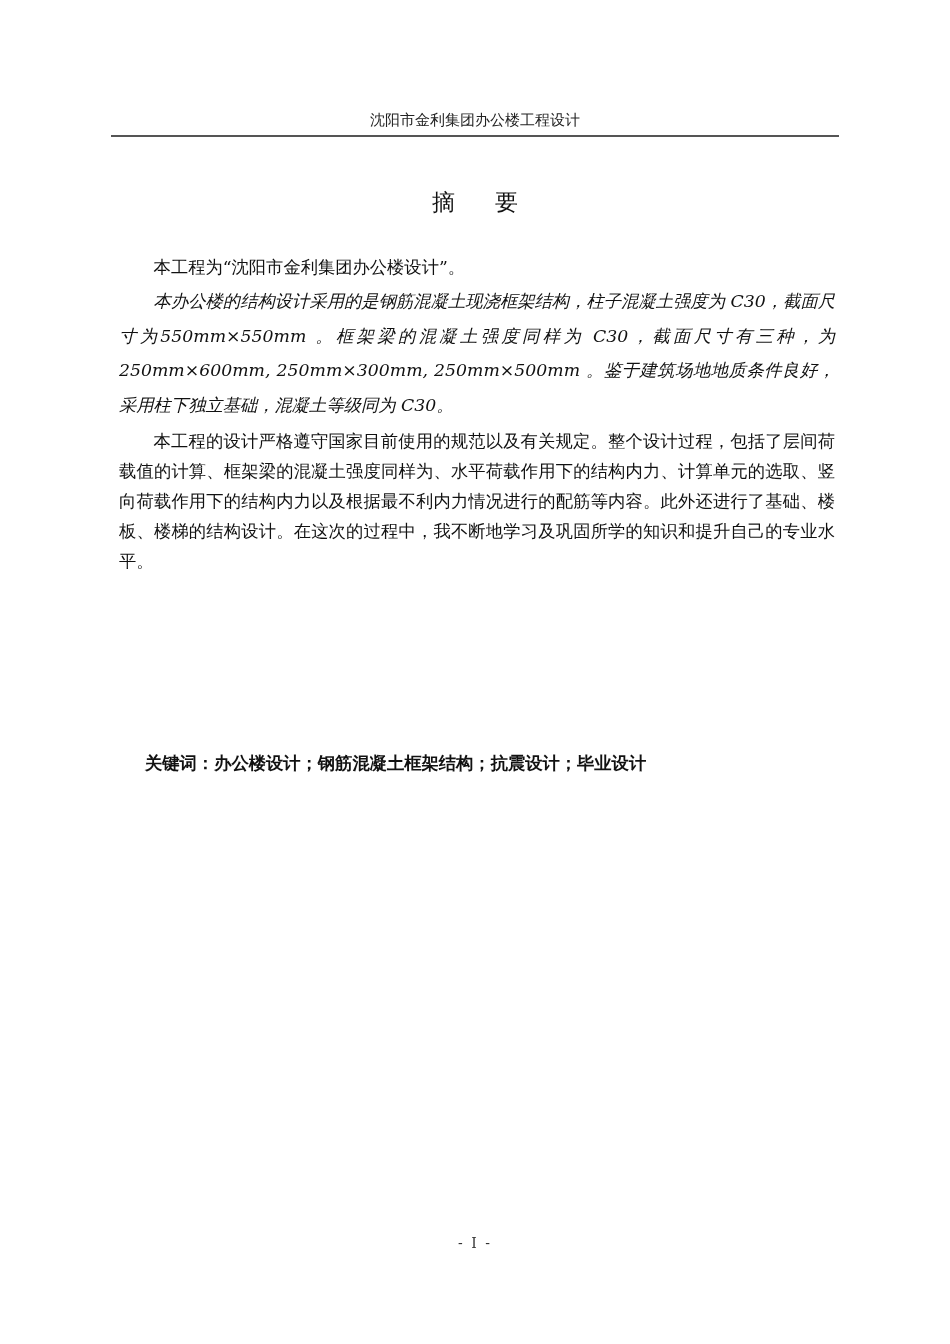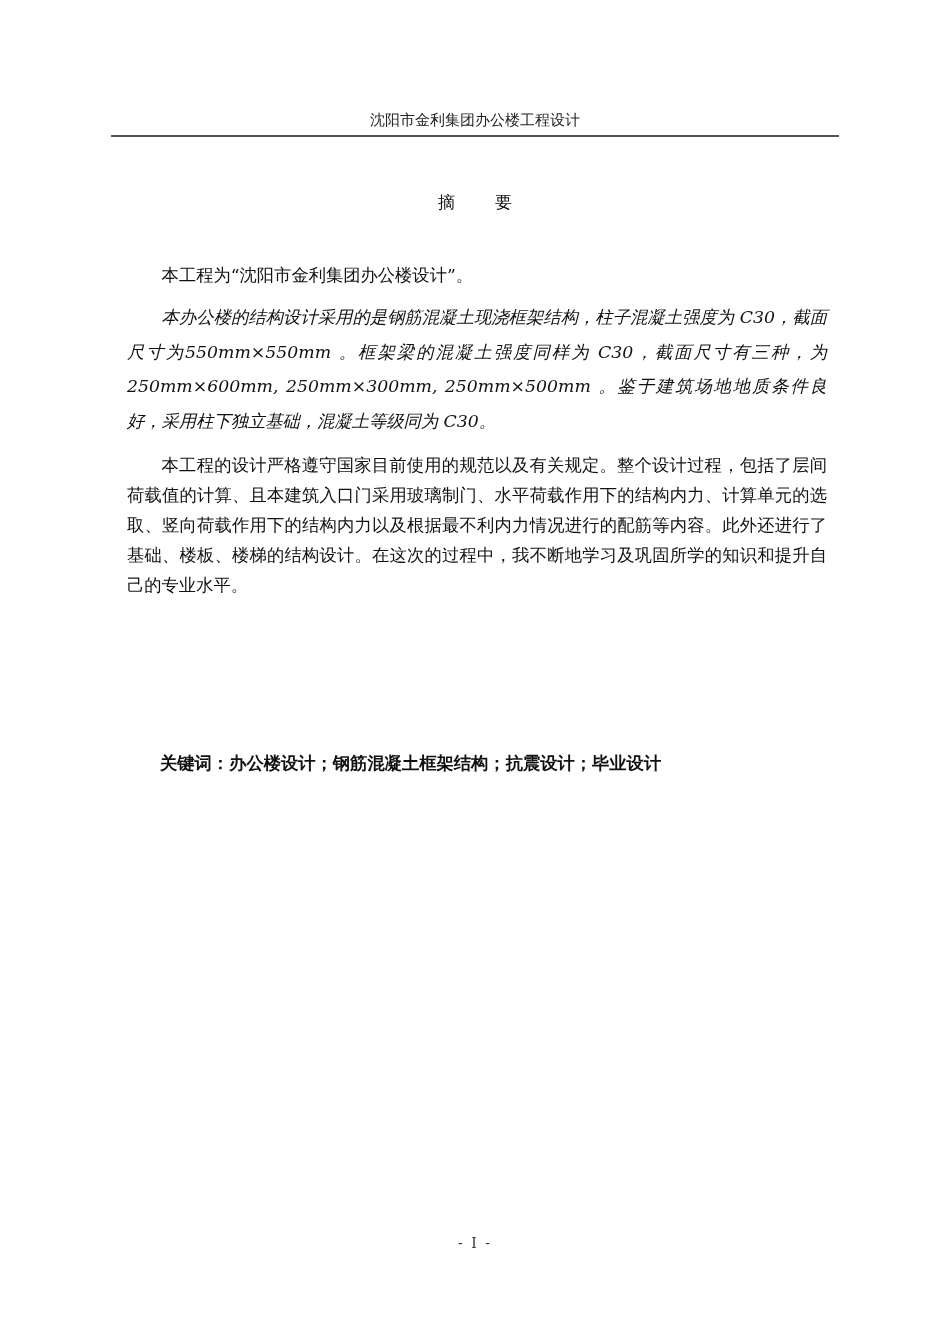--- a/index.html
+++ b/index.html
@@ -39,48 +39,48 @@
       width: 728px;
       height: 2px;
       background: #555;
     }
     .abstract-title {
       position: absolute;
       left: 111px;
       top: 186px;
       width: 728px;
       text-align: center;
-      font-size: 17px;
+      font-size: 23px;
       line-height: 32px;
       font-family: "DejaVu Sans", "Liberation Sans", sans-serif;
       letter-spacing: 0;
     }
     .abstract-title .gap { display: inline-block; width: 40px; }
     .body-text {
       position: absolute;
       left: 115px;
       top: 248px;
       width: 724px;
       font-size: 17.3px;
       line-height: 30px;
       text-align: justify;
       color: #111;
     }
     .body-text p {
-      margin: 12px;
+      margin: 4px;
       text-indent: 2em;
     }
     .body-text p.p-struct {
       line-height: 34.5px;
       margin-top: -2px;
       font-style: italic;
     }
     .keywords {
       position: absolute;
-      left: 160px;
+      left: 145px;
       top: 749px;
       width: 700px;
       font-size: 17.3px;
       line-height: 28px;
       font-weight: bold;
       font-family: "DejaVu Sans", "Liberation Sans", sans-serif;
       color: #111;
     }
     .page-number {
       position: absolute;
@@ -102,20 +102,20 @@
   <div class="running-header">沈阳市金利集团办公楼工程设计</div>
   <div class="header-rule"></div>
 
   <div class="abstract-title">
     <span>摘</span><span class="gap"></span><span>要</span>
   </div>
 
   <div class="body-text">
     <p>本工程为“沈阳市金利集团办公楼设计”。</p>
     <p class="p-struct">本办公楼的结构设计采用的是钢筋混凝土现浇框架结构，柱子混凝土强度为 C30，截面尺寸为550mm×550mm 。框架梁的混凝土强度同样为 C30，截面尺寸有三种，为 250mm×600mm, 250mm×300mm, 250mm×500mm 。鉴于建筑场地地质条件良好，采用柱下独立基础，混凝土等级同为 C30。</p>
-    <p>本工程的设计严格遵守国家目前使用的规范以及有关规定。整个设计过程，包括了层间荷载值的计算、且本建筑入口门采用玻璃制门、水平荷载作用下的结构内力、计算单元的选取、竖向荷载作用下的结构内力以及根据最不利内力情况进行的配筋等内容。此外还进行了基础、楼板、楼梯的结构设计。在这次的过程中，我不断地学习及巩固所学的知识和提升自己的专业水平。</p>
+    <p>本工程的设计严格遵守国家目前使用的规范以及有关规定。整个设计过程，包括了层间荷载值的计算、框架梁的混凝土强度同样为、水平荷载作用下的结构内力、计算单元的选取、竖向荷载作用下的结构内力以及根据最不利内力情况进行的配筋等内容。此外还进行了基础、楼板、楼梯的结构设计。在这次的过程中，我不断地学习及巩固所学的知识和提升自己的专业水平。</p>
   </div>
 
   <div class="keywords">关键词：办公楼设计；钢筋混凝土框架结构；抗震设计；毕业设计</div>
 
   <div class="page-number">- I -</div>
 
 </div>
 
 </body></html>

